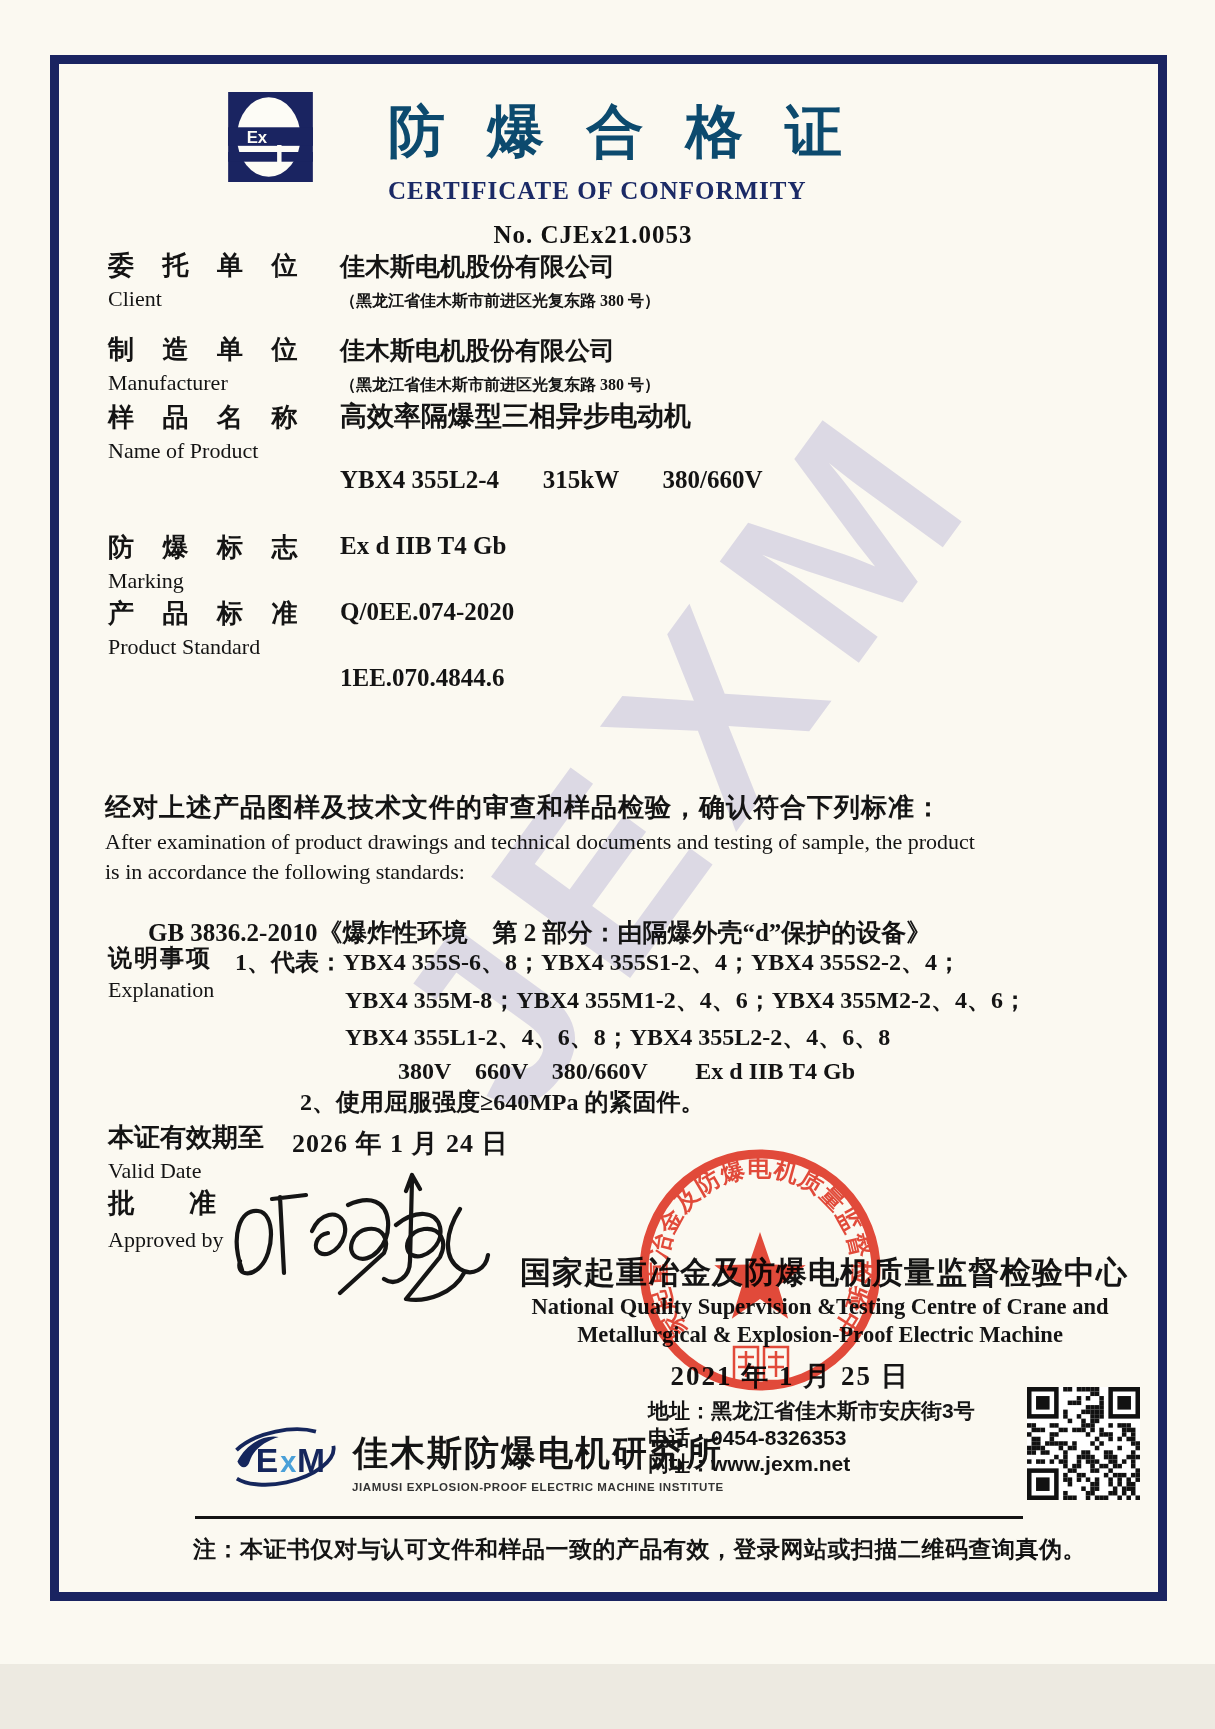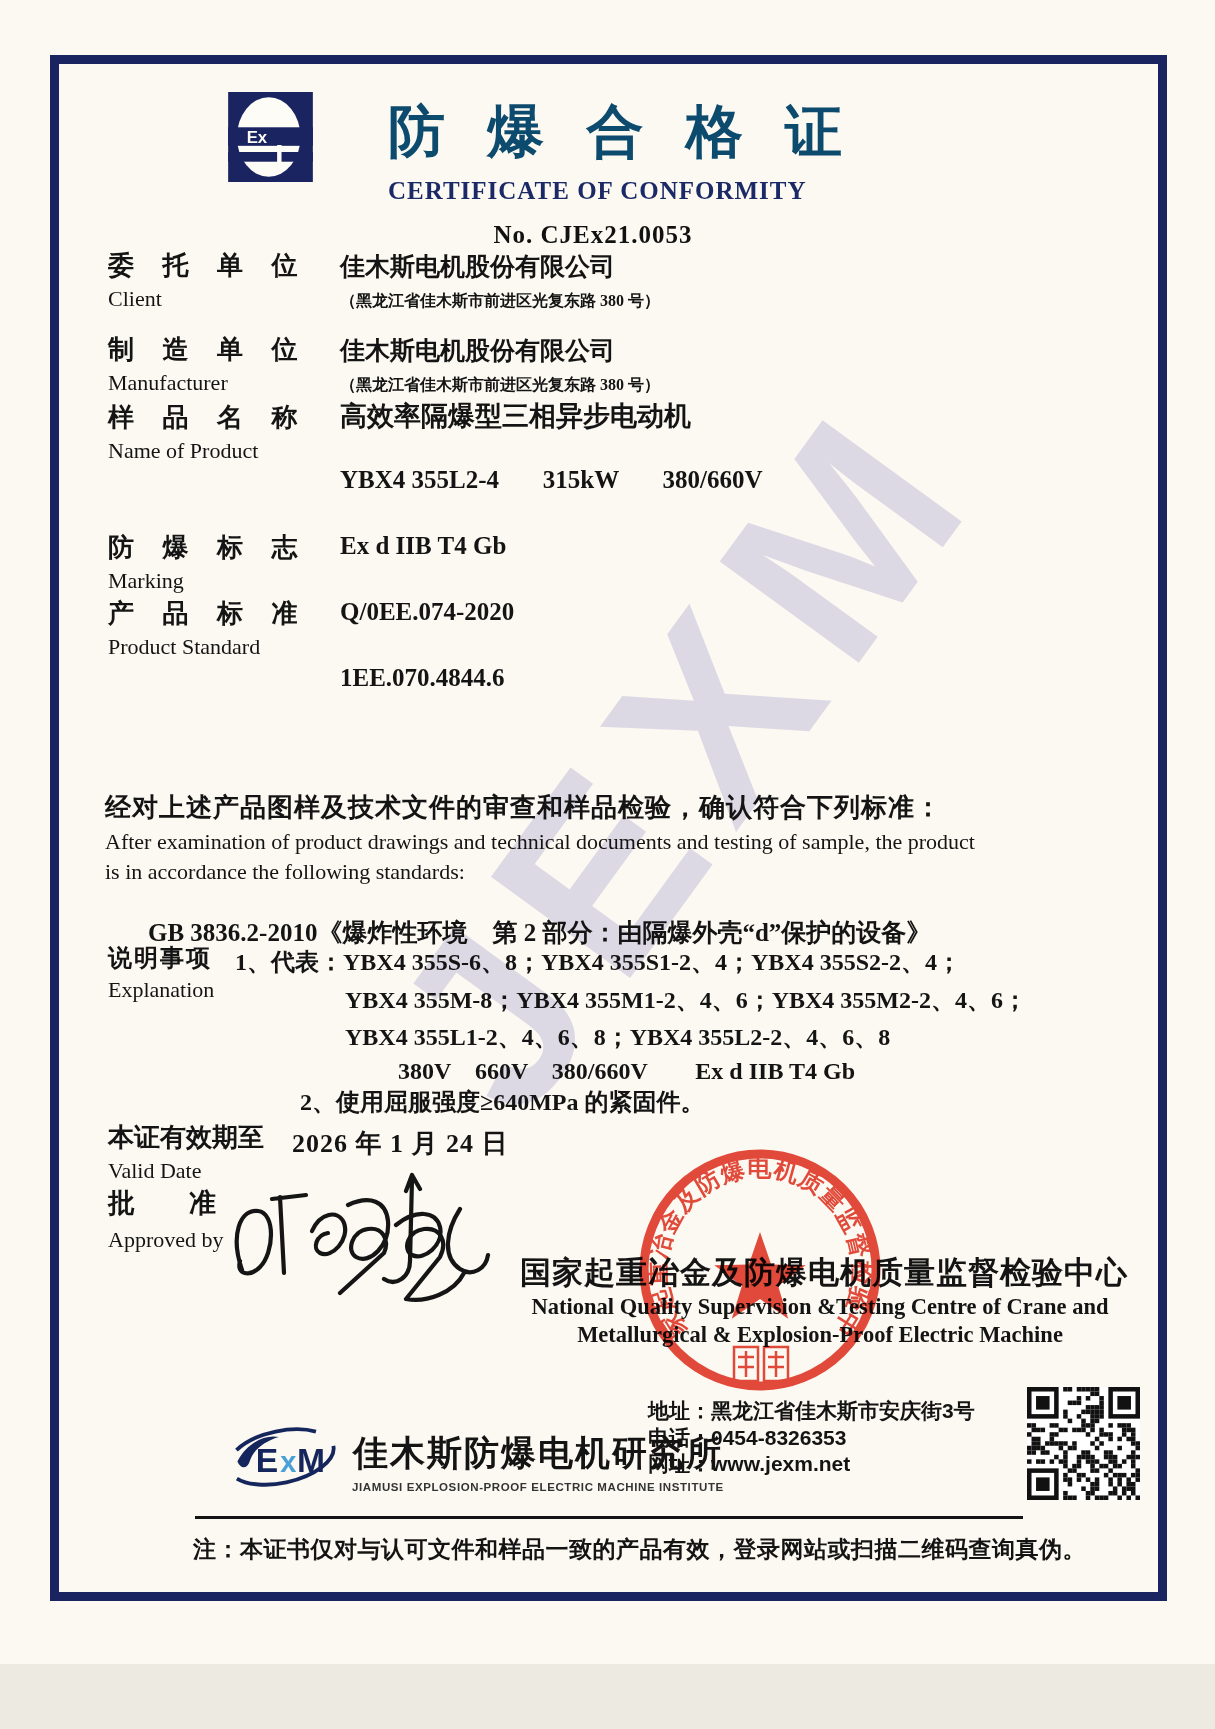--- a/index.html
+++ b/index.html
@@ -163,20 +163,21 @@
     <g stroke="#e23322" stroke-width="2.5" fill="none">
       <rect x="149" y="252" width="24" height="34"></rect>
       <rect x="179" y="252" width="24" height="34"></rect>
       <path d="M153,262 h16 M153,272 h16 M183,262 h16 M183,272 h16 M161,256 v26 M191,256 v26"></path>
     </g>
   </svg>
 
   <div class="abs centre-cn" style="left:520px;top:1252px;">国家起重冶金及防爆电机质量监督检验中心</div>
   <div class="abs centre-en" style="left:520px;top:1294px;width:600px;text-align:center;">National Quality Supervision &amp;Testing Centre of Crane and</div>
   <div class="abs centre-en" style="left:520px;top:1322px;width:600px;text-align:center;">Metallurgical &amp; Explosion-Proof Electric Machine</div>
+  <div class="abs issue-date" style="left:580px;top:1358px;width:420px;text-align:center;">2021 年 1 月 25 日</div>
 
   <svg class="abs" style="left:216px;top:1418px;" width="130" height="78" viewBox="0 0 170 100">
     <ellipse cx="85" cy="50" rx="70" ry="34" fill="none" stroke="#15265c" stroke-width="5" stroke-dasharray="150 45 110 50" transform="rotate(-12 85 50)"></ellipse>
     <path d="M28,56 C40,32 64,20 82,24 C62,30 48,42 44,56 C41,66 32,66 28,56 Z" fill="#15265c"></path>
     <text x="52" y="70" font-family="Liberation Sans, sans-serif" font-size="44" font-weight="bold" fill="#15265c">E</text>
     <text x="84" y="70" font-family="Liberation Sans, sans-serif" font-size="38" font-weight="bold" fill="#4aa0d8">x</text>
     <text x="106" y="70" font-family="Liberation Sans, sans-serif" font-size="44" font-weight="bold" fill="#15265c">M</text>
   </svg>
 
   <div class="abs" style="left:352px;top:1430px;">

